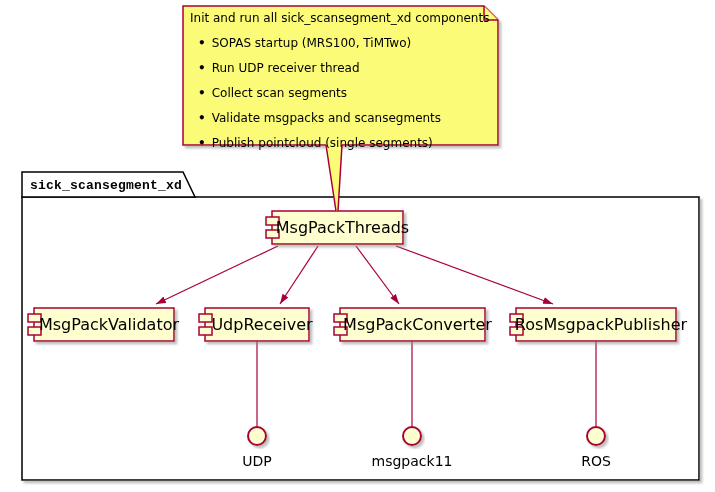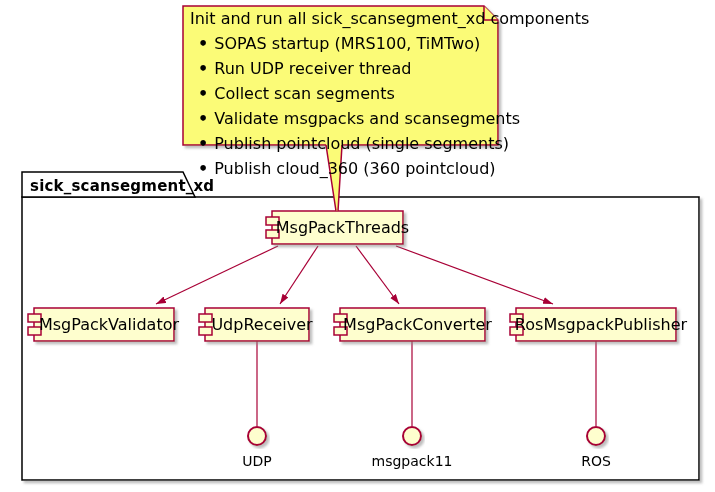--- a/index.html
+++ b/index.html
@@ -4,24 +4,24 @@
 <style>
   html,body{margin:0;padding:0;background:#ffffff;}
   .canvas{
     position:relative;width:715px;height:492px;background:#ffffff;overflow:hidden;
     font-family:"DejaVu Sans","Liberation Sans",sans-serif;color:#000;
   }
   .canvas svg{position:absolute;left:0;top:0;z-index:1;}
   .txt{position:absolute;z-index:2;}
   .pkg-title{
     left:30px;top:177px;width:170px;height:18px;
-    font-size:15px;font-weight:bold;letter-spacing:0.2px;line-height:18px;white-space:nowrap;
+    font-size:13px;font-weight:bold;letter-spacing:0.2px;line-height:18px;white-space:nowrap;font-family:Liberation Mono, monospace;
   }
   .note-text{
-    left:190px;top:10px;width:302px;font-size:16px;line-height:17px;white-space:nowrap;
+    left:190px;top:10px;width:302px;font-size:12px;line-height:17px;white-space:nowrap;
   }
   .note-title{margin:0;padding:0;}
   .note-list{margin:0;padding:0;list-style:none;}
   .note-list li{margin:8px;padding:0;}
   .note-list li::before{content:"\2022";margin-right:6px;font-weight:bold;}
   .comp-label{
     display:flex;align-items:center;justify-content:center;
     font-size:16px;white-space:nowrap;padding-left:10px;box-sizing:border-box;
   }
   .if-label{
@@ -95,21 +95,20 @@
   <div class="txt pkg-title">sick_scansegment_xd</div>
 
   <div class="txt note-text">
     <div class="note-title">Init and run all sick_scansegment_xd components</div>
     <ul class="note-list">
       <li>SOPAS startup (MRS100, TiMTwo)</li>
       <li>Run UDP receiver thread</li>
       <li>Collect scan segments</li>
       <li>Validate msgpacks and scansegments</li>
       <li>Publish pointcloud (single segments)</li>
-      <li>Publish cloud_360 (360 pointcloud)</li>
     </ul>
   </div>
 
   <div class="txt comp-label" style="left:272px;top:211px;width:131px;height:33px;">MsgPackThreads</div>
   <div class="txt comp-label" style="left:34px;top:308px;width:140px;height:33px;">MsgPackValidator</div>
   <div class="txt comp-label" style="left:205px;top:308px;width:104px;height:33px;">UdpReceiver</div>
   <div class="txt comp-label" style="left:340px;top:308px;width:145px;height:33px;">MsgPackConverter</div>
   <div class="txt comp-label" style="left:516px;top:308px;width:160px;height:33px;">RosMsgpackPublisher</div>
 
   <div class="txt if-label" style="left:197px;top:453px;">UDP</div>

